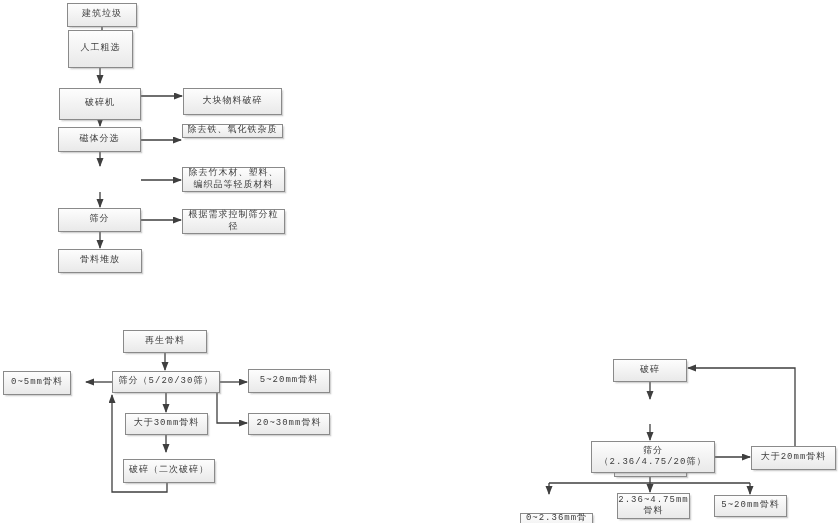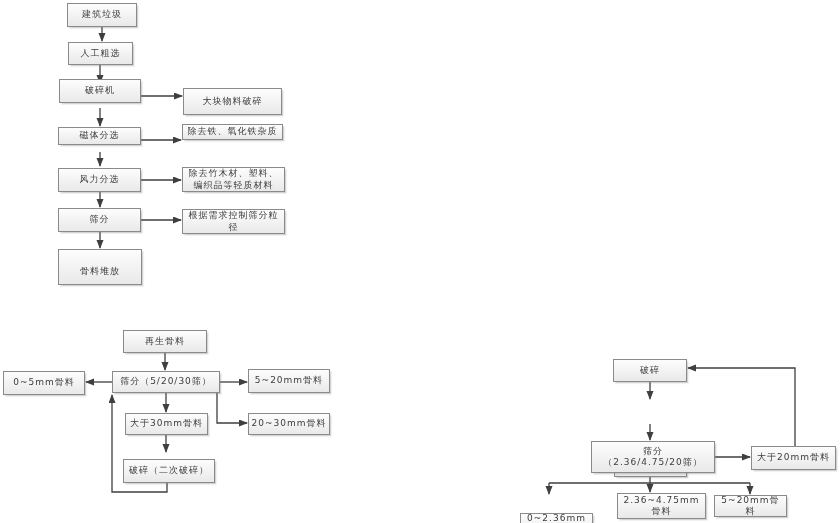--- a/index.html
+++ b/index.html
@@ -41,21 +41,22 @@
     box-shadow: 1.5px 1.5px 1.5px rgba(130,130,130,0.35);
     display: flex;
     align-items: center;
     justify-content: center;
     text-align: center;
     color: var(--text);
     font-size: 9px;
     line-height: 1.25;
     letter-spacing: 1px;
     white-space: pre-line;
-    padding: 7px 2px;
+    padding: 1px 2px;
+    font-family: Liberation Mono, monospace;
   }
 </style>
 </head>
 <body>
 
 <div id="diagram">
   <svg id="edges" viewBox="0 0 840 523" xmlns="http://www.w3.org/2000/svg">
     <defs>
       <marker id="arrow" markerWidth="9" markerHeight="8" refX="8" refY="3.5" orient="auto" markerUnits="userSpaceOnUse">
         <path class="arrowhead" d="M0,0 L9,3.5 L0,7 Z"></path>
@@ -82,41 +83,40 @@
       <polyline points="650,424 650,440" class="edge" marker-end="url(#arrow)"></polyline>
       <polyline points="715,457 750,457" class="edge" marker-end="url(#arrow)"></polyline>
       <polyline points="795,446 795,368 688,368" class="edge" marker-end="url(#arrow)"></polyline>
       <polyline points="650,473 650,483" class="edge"></polyline>
       <polyline points="549,483 750,483" class="edge"></polyline>
       <polyline points="549,483 549,494" class="edge" marker-end="url(#arrow)"></polyline>
       <polyline points="650,483 650,492" class="edge" marker-end="url(#arrow)"></polyline>
       <polyline points="750,483 750,494" class="edge" marker-end="url(#arrow)"></polyline>
     </svg>
 <div class="node" style="left: 67px; top: 3px; width: 70px; height: 24px;"><span>建筑垃圾</span></div>
-    <div class="node" style="left: 68px; top: 42px; width: 65px; height: 23px;"><span>人工粗选</span></div>
-    <div class="node" style="left: 59px; top: 79px; width: 82px; height: 24px;"><span>破碎机</span></div>
+    <div class="node" style="left: 68px; top: 30px; width: 65px; height: 38px;"><span>人工粗选</span></div>
+    <div class="node" style="left: 59px; top: 88px; width: 82px; height: 32px;"><span>破碎机</span></div>
     <div class="node" style="left: 183px; top: 88px; width: 99px; height: 27px;"><span>大块物料破碎</span></div>
-    <div class="node" style="left: 58px; top: 127px; width: 83px; height: 18px;"><span>磁体分选</span></div>
+    <div class="node" style="left: 58px; top: 127px; width: 83px; height: 25px;"><span>磁体分选</span></div>
     <div class="node" style="left: 182px; top: 124px; width: 101px; height: 14px;"><span>除去铁、氧化铁杂质</span></div>
-    <div class="node" style="left: 58px; top: 168px; width: 83px; height: 24px;"><span>风力分选</span></div>
     <div class="node" style="left: 182px; top: 167px; width: 103px; height: 25px;"><span>除去竹木材、塑料、
 编织品等轻质材料</span></div>
     <div class="node" style="left: 58px; top: 208px; width: 83px; height: 24px;"><span>筛分</span></div>
     <div class="node" style="left: 182px; top: 209px; width: 103px; height: 25px;"><span>根据需求控制筛分粒
 径</span></div>
-    <div class="node" style="left: 58px; top: 249px; width: 84px; height: 36px; align-items: flex-end;"><span>骨料堆放</span></div>
+    <div class="node" style="left: 58px; top: 249px; width: 84px; height: 24px;"><span>骨料堆放</span></div>
     <div class="node" style="left: 123px; top: 330px; width: 84px; height: 23px;"><span>再生骨料</span></div>
     <div class="node" style="left: 112px; top: 371px; width: 108px; height: 22px;"><span>筛分（5/20/30筛）</span></div>
-    <div class="node" style="left: 3px; top: 371px; width: 82px; height: 24px; text-align: center;"><span>0~5mm骨料</span></div>
+    <div class="node" style="left: 3px; top: 371px; width: 68px; height: 24px; text-align: center;"><span>0~5mm骨料</span></div>
     <div class="node" style="left: 248px; top: 369px; width: 82px; height: 24px;"><span>5~20mm骨料</span></div>
     <div class="node" style="left: 248px; top: 413px; width: 82px; height: 22px; text-align: right;"><span>20~30mm骨料</span></div>
     <div class="node" style="left: 125px; top: 413px; width: 83px; height: 22px;"><span>大于30mm骨料</span></div>
     <div class="node" style="left: 123px; top: 453px; width: 92px; height: 24px; margin-top: 6px;"><span>破碎（二次破碎）</span></div>
     <div class="node" style="left: 613px; top: 359px; width: 74px; height: 23px;"><span>破碎</span></div>
     <div class="node" style="left: 614px; top: 400px; width: 73px; height: 33px; margin-top: 44px;"><span>砖骨料</span></div>
     <div class="node" style="left: 591px; top: 441px; width: 124px; height: 32px;"><span>筛分
 （2.36/4.75/20筛）</span></div>
     <div class="node" style="left: 751px; top: 446px; width: 85px; height: 24px;"><span>大于20mm骨料</span></div>
     <div class="node" style="left: 520px; top: 513px; width: 73px; height: 22px;"><span>0~2.36mm骨料</span></div>
-    <div class="node" style="left: 617px; top: 493px; width: 89px; height: 26px;"><span>2.36~4.75mm
+    <div class="node" style="left: 617px; top: 493px; width: 73px; height: 26px;"><span>2.36~4.75mm
 骨料</span></div>
     <div class="node" style="left: 714px; top: 495px; width: 73px; height: 22px;"><span>5~20mm骨料</span></div>
   </div>
 
 </body></html>

